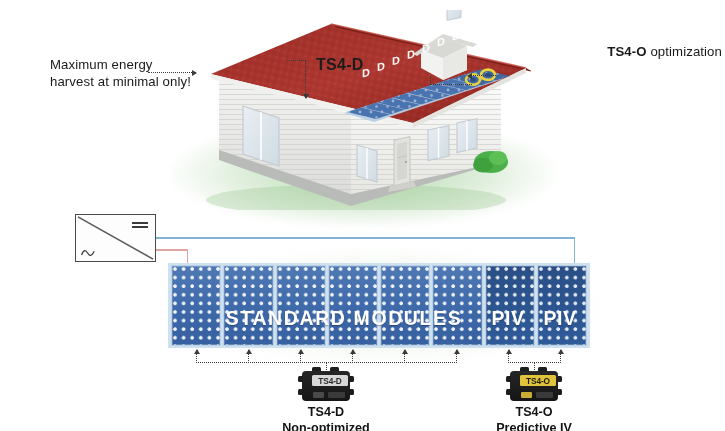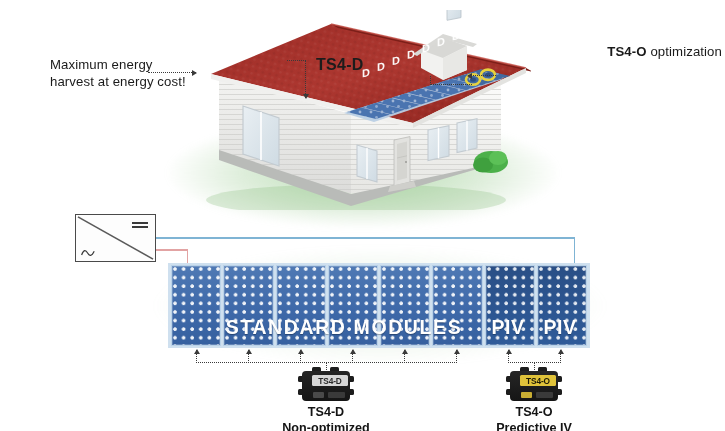--- a/index.html
+++ b/index.html
@@ -62,21 +62,21 @@
       linear-gradient(180deg,#4f79b4 0%,#3e69a9 55%,#36609f 100%);
     border:1px solid #b9d2e8;
     box-shadow:inset 0 0 0 1px rgba(255,255,255,.22);
   }
   .panel.dark{
     background:
       radial-gradient(circle at 3px 3px, rgba(255,255,255,.88) 1.5px, rgba(255,255,255,0) 2.1px) 0 0/8.6px 8.6px,
       linear-gradient(180deg,#2a4f86 0%,#2c5590 50%,#2f5b99 100%);
   }
   #array-caption{
-    position:absolute;left:168px;top:316px;width:438px;height:26px;
+    position:absolute;left:168px;top:307px;width:438px;height:26px;
     display:flex;align-items:center;pointer-events:none;
   }
   .cap-main{
     position:absolute;left:26px;top:0;width:300px;text-align:center;
     color:#fff;font-size:19.5px;font-weight:bold;letter-spacing:1.6px;
     text-shadow:0 1px 1px rgba(0,0,0,.30);
   }
   .cap-piv{
     position:absolute;top:0;width:52px;text-align:center;
     color:#fff;font-size:19.5px;font-weight:bold;letter-spacing:.6px;
@@ -286,21 +286,21 @@
       <g>
         <ellipse cx="310" cy="152" rx="17" ry="11" fill="#4cb04a"></ellipse>
         <ellipse cx="302" cy="155" rx="10" ry="7.5" fill="#3fa03e"></ellipse>
         <ellipse cx="317" cy="148" rx="9" ry="7" fill="#5cc057"></ellipse>
       </g>
     </svg>
   </div>
 
   <div id="callout-left" class="callout">
     <span>Maximum energy</span><br>
-    <span>harvest at energy cost!</span>
+    <span>harvest at minimal only!</span>
   </div>
   <div class="leader arrow" style="left:148px;top:72px;width:48px;"></div>
 
   <div id="callout-right" class="callout">
     <b>TS4-O</b><span> optimization</span><br>
   </div>
   <div class="leader arrow-l" style="left:468px;top:75px;width:28px;"></div>
 
   <div id="roof-label">TS4-D</div>
   <div class="vdotted down" style="left:305px;top:60px;height:38px;"></div>

